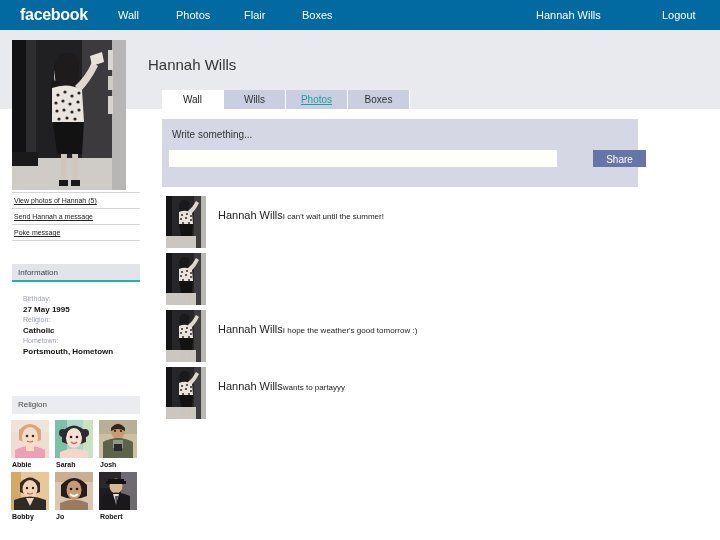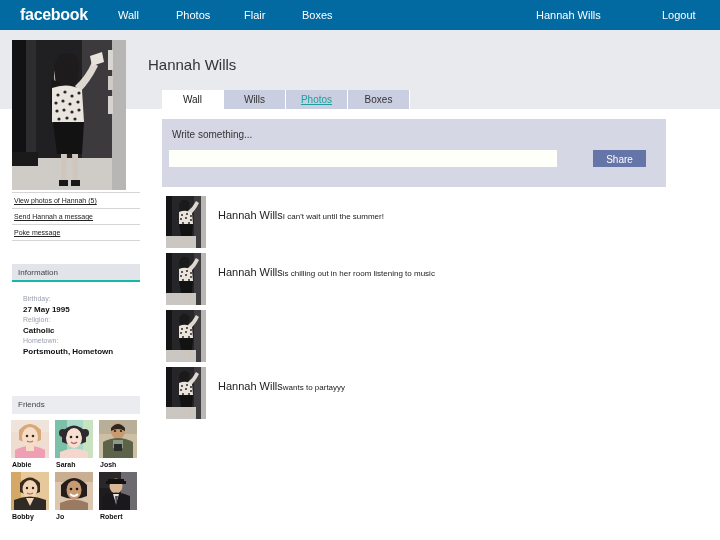--- a/index.html
+++ b/index.html
@@ -102,21 +102,20 @@
     color: #1f9e9e;
     text-decoration: underline;
   }
 
   
   #publisher {
     position: absolute;
     left: 162px; top: 119px;
     width: 476px; height: 68px;
     background: #d5d8e4;
-    padding-left: 28px;
   }
   #publisher-label {
     position: absolute;
     left: 10px; top: 10px;
     font-size: 10px;
     color: #333333;
   }
   #publisher-input {
     position: absolute;
     left: 7px; top: 31px;
@@ -341,21 +340,21 @@
 <div id="info-header">Information</div>
 <div id="info-body">
   <span class="info-key">Birthday:</span>
   <span class="info-val">27 May 1995</span>
   <span class="info-key">Religion:</span>
   <span class="info-val">Catholic</span>
   <span class="info-key">Hometown:</span>
   <span class="info-val">Portsmouth, Hometown</span>
 </div>
 
-<div id="friends-header">Friends</div>
+<div id="friends-header">Religion</div>
 <div id="friends-grid">
 
   <div class="friend">
     <div class="friend-thumb">
       <svg width="38" height="38" viewBox="0 0 38 38">
           <rect width="38" height="38" fill="#f0ddd2"></rect>
           <rect y="0" width="38" height="12" fill="#efe3da"></rect>
           <path d="M8 10 Q19 -2 30 10 L30 20 Q19 26 8 20 Z" fill="#d8a878"></path>
           <ellipse cx="19" cy="17" rx="8" ry="10" fill="#f6ddc8"></ellipse>
           <circle cx="16" cy="16" r="1.3" fill="#3b2a22"></circle>
@@ -510,23 +509,20 @@
             <circle cx="20" cy="22" r="1"></circle>
             <circle cx="25" cy="24" r="1"></circle>
             <circle cx="17" cy="27" r="1"></circle>
             <circle cx="23" cy="27" r="1"></circle>
           </g>
           <path d="M13 28 L27 28 L26 40 L15 40 Z" fill="#131213"></path>
           <path d="M17 40 L20 40 L19 50 L17 50 Z" fill="#cdc5bb"></path>
           <path d="M22 40 L25 40 L25 50 L23 50 Z" fill="#cdc5bb"></path>
         </svg>
     </div>
-    <div class="post-body">
-      <span class="post-author">Hannah Wills</span><span class="post-text">is chilling out in her room listening to music</span>
-    </div>
   </div>
 
   <div class="post">
     <div class="post-thumb">
       <svg width="40" height="52" viewBox="0 0 40 52">
           <rect width="40" height="52" fill="#262527"></rect>
           <rect x="0" y="0" width="6" height="52" fill="#141315"></rect>
           <rect x="28" y="0" width="7" height="52" fill="#3e3c3e"></rect>
           <rect x="35" y="0" width="5" height="52" fill="#b9b7b4"></rect>
           <rect x="0" y="40" width="30" height="12" fill="#cac7c2"></rect>
@@ -542,20 +538,23 @@
             <circle cx="20" cy="22" r="1"></circle>
             <circle cx="25" cy="24" r="1"></circle>
             <circle cx="17" cy="27" r="1"></circle>
             <circle cx="23" cy="27" r="1"></circle>
           </g>
           <path d="M13 28 L27 28 L26 40 L15 40 Z" fill="#131213"></path>
           <path d="M17 40 L20 40 L19 50 L17 50 Z" fill="#cdc5bb"></path>
           <path d="M22 40 L25 40 L25 50 L23 50 Z" fill="#cdc5bb"></path>
         </svg>
     </div>
+    <div class="post-body">
+      <span class="post-author">Hannah Wills</span><span class="post-text">I hope the weather's good tomorrow :)</span>
+    </div>
   </div>
 
   <div class="post">
     <div class="post-thumb">
       <svg width="40" height="52" viewBox="0 0 40 52">
           <rect width="40" height="52" fill="#262527"></rect>
           <rect x="0" y="0" width="6" height="52" fill="#141315"></rect>
           <rect x="28" y="0" width="7" height="52" fill="#3e3c3e"></rect>
           <rect x="35" y="0" width="5" height="52" fill="#b9b7b4"></rect>
           <rect x="0" y="40" width="30" height="12" fill="#cac7c2"></rect>

